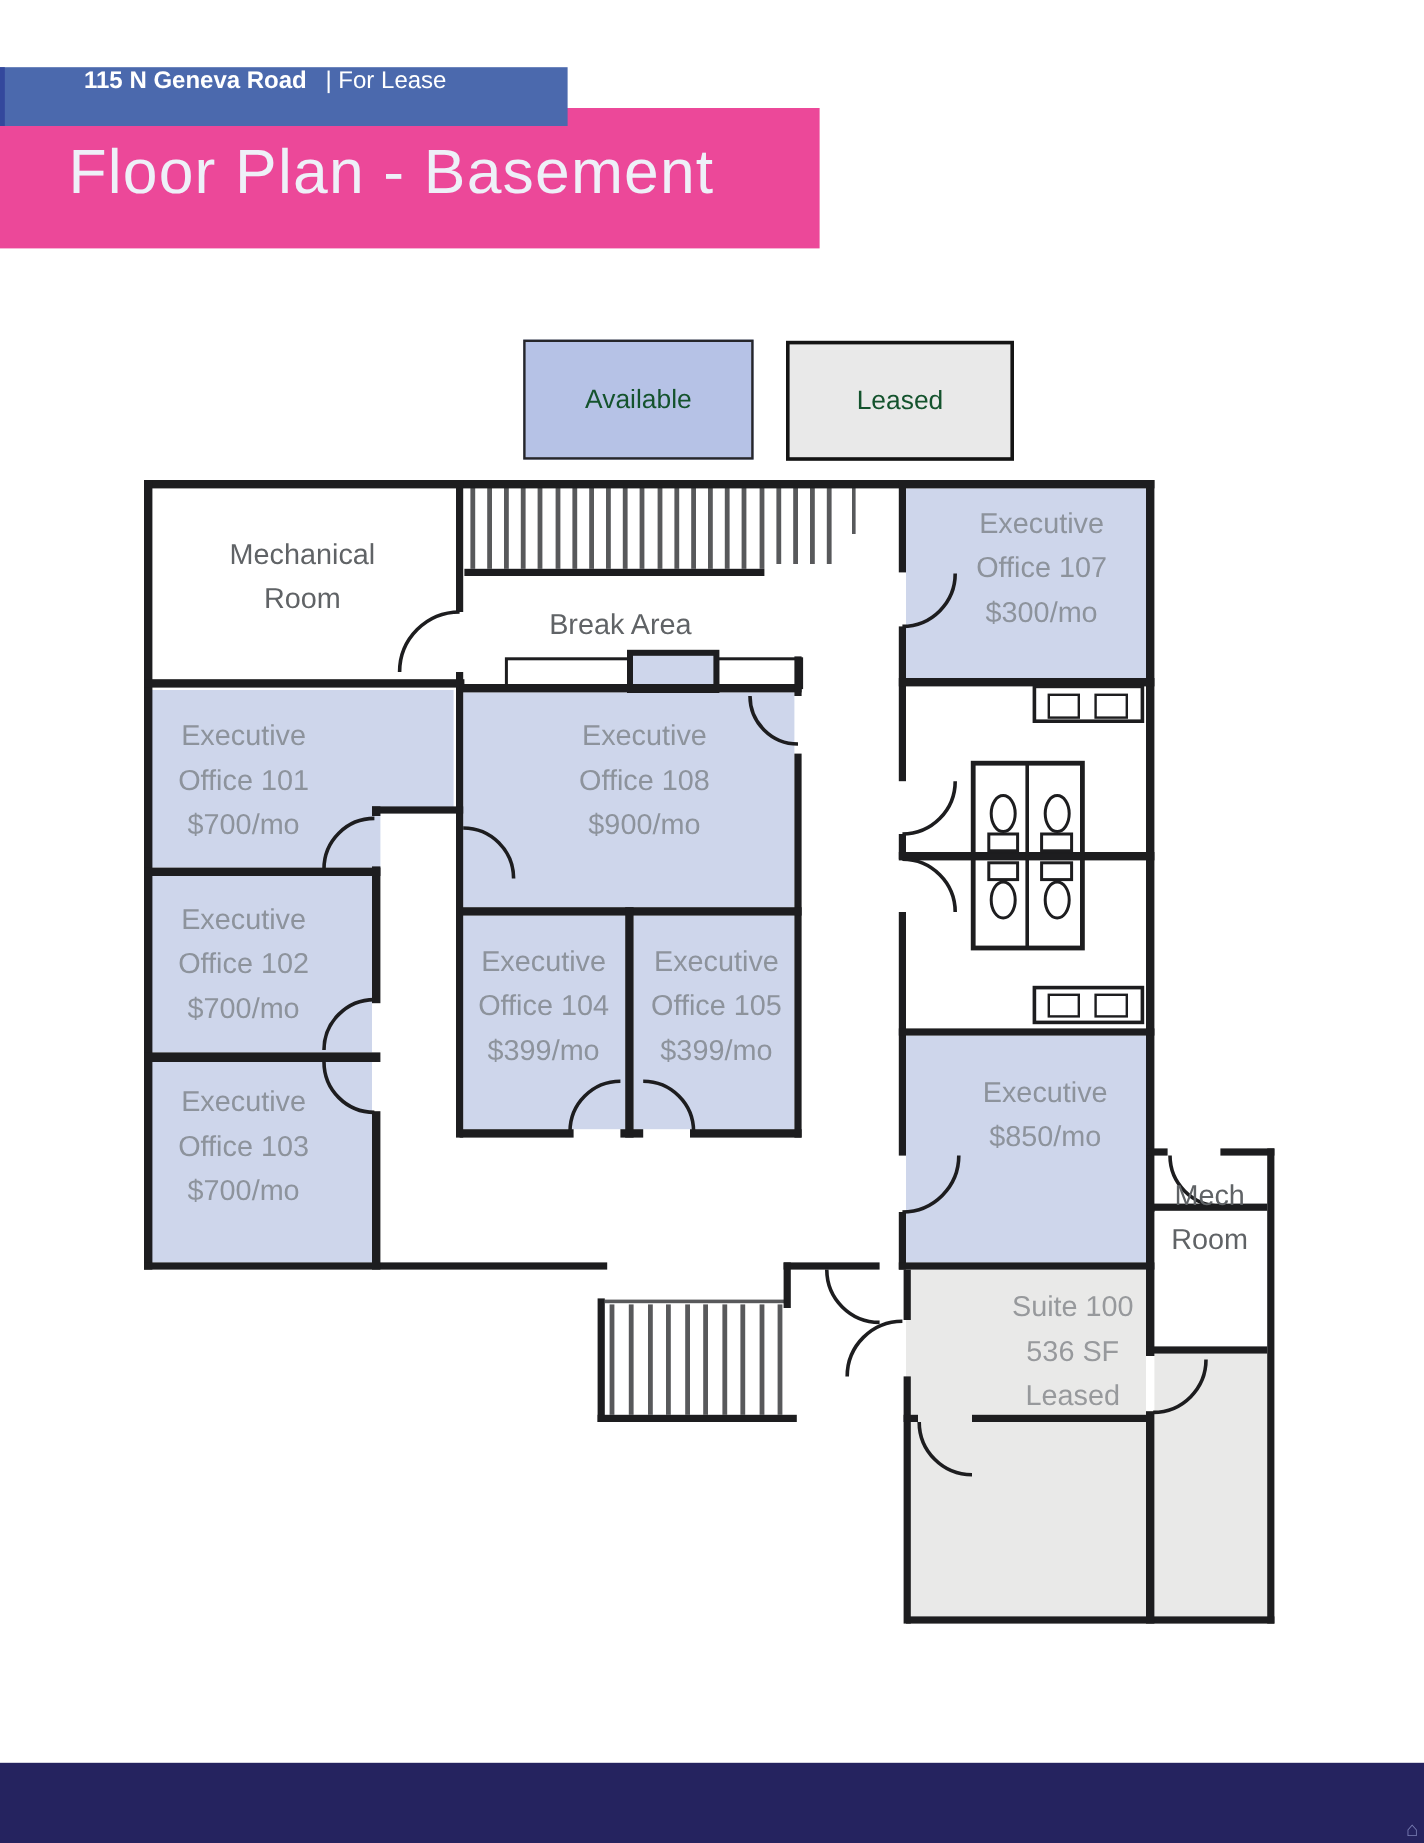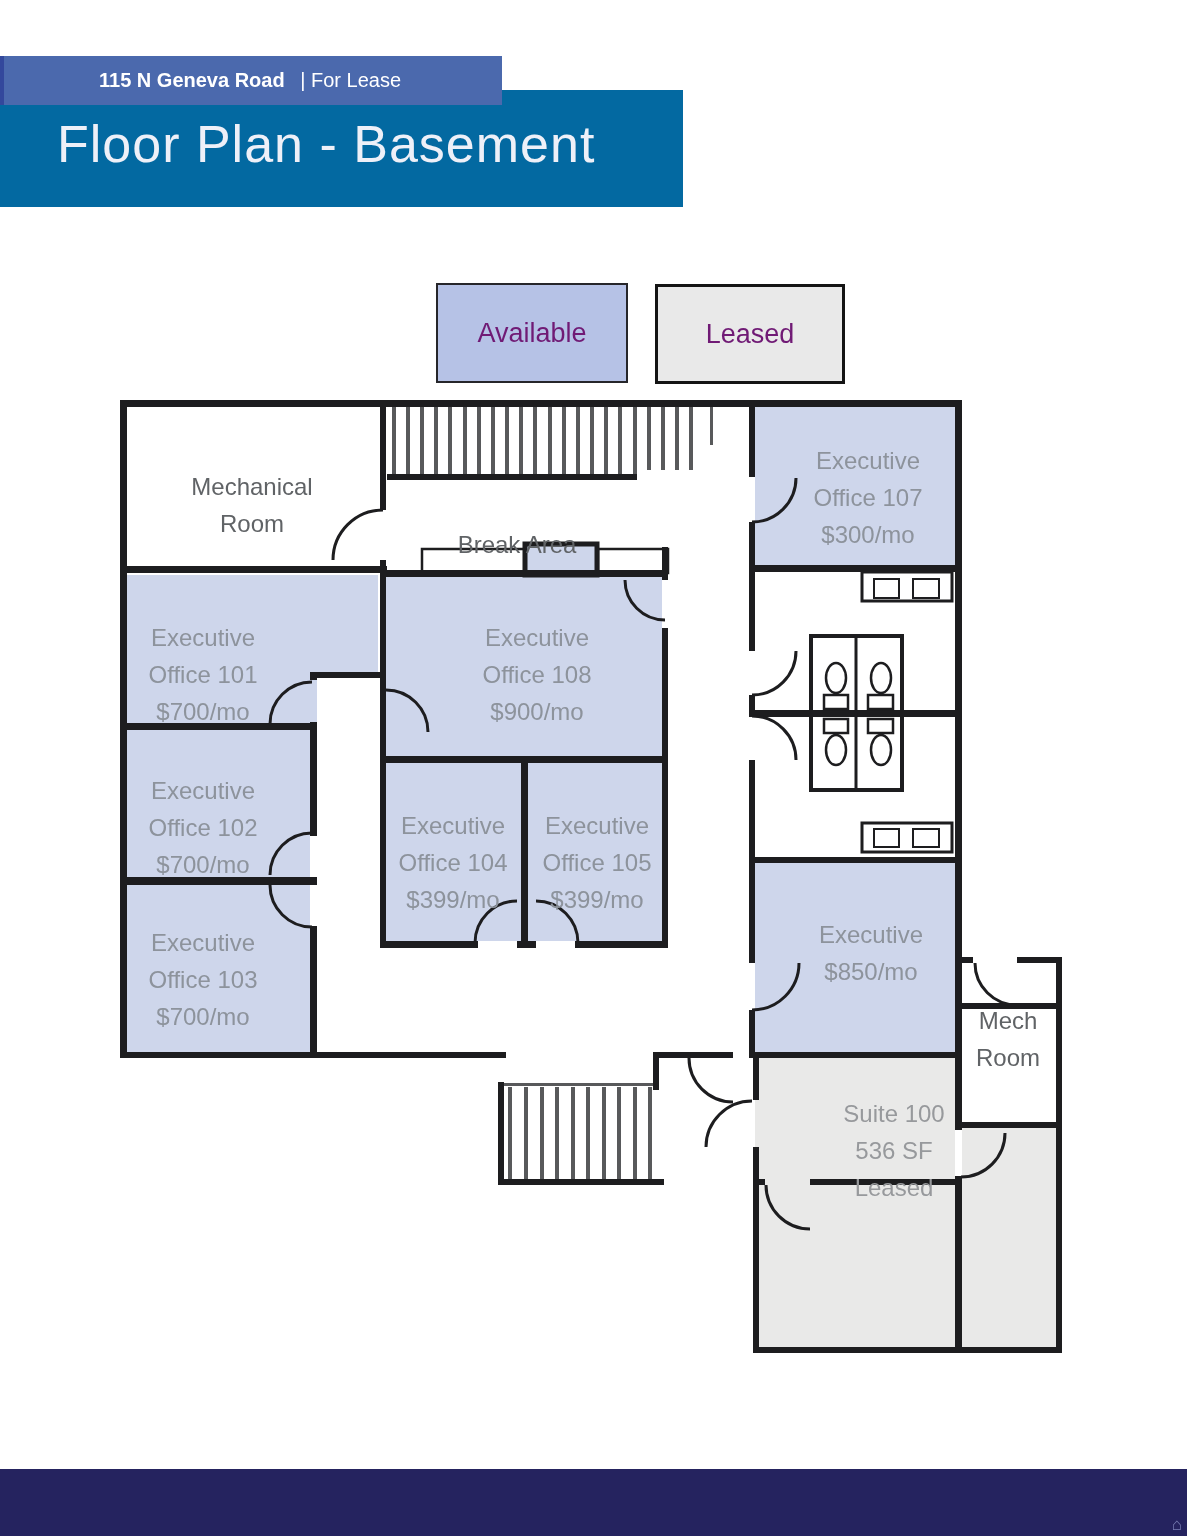--- a/index.html
+++ b/index.html
@@ -3,51 +3,51 @@
 <meta charset="utf-8">
 <style>
   html,body{margin:0;padding:0;}
   body{
     width:1187px;height:1536px;position:relative;background:#ffffff;
     font-family:"Liberation Sans", sans-serif;overflow:hidden;
   }
   
   .title-block{
     position:absolute;left:0;top:90px;width:683px;height:117px;
-    background:#0369a1;z-index:1;
+    background:#ec4899;z-index:1;
   }
   .page-title{
     position:absolute;left:57px;top:24px;
     font-size:52px;font-weight:300;color:#eef0f8;letter-spacing:1px;
     white-space:nowrap;
   }
   .addr-banner{
     position:absolute;left:0;top:56px;width:473px;height:49px;
-    background:#4b69ad;z-index:2;display:flex;align-items:center;padding-left:29px;
+    background:#4b69ad;z-index:2;display:flex;align-items:flex-start;
   }
   .addr-banner .edge{
     position:absolute;left:0;top:0;width:4px;height:100%;background:#33489c;
   }
   .addr-text{padding-left:70px;font-size:20px;color:#ffffff;white-space:nowrap;}
   .addr-text .addr{font-weight:bold;}
   .addr-text .tag{font-weight:normal;margin-left:10px;}
   
   .legend-box{
     position:absolute;display:flex;align-items:center;justify-content:center;
-    font-size:27px;color:#701a75;z-index:3;
+    font-size:22px;color:#14532d;z-index:3;
   }
   .legend-available{left:436px;top:283px;width:188px;height:96px;
     background:#b6c2e6;border:2px solid #26262a;}
   .legend-leased{left:655px;top:284px;width:184px;height:94px;
     background:#e9e9e9;border:3px solid #141414;}
   
   .plan-svg{position:absolute;left:0;top:0;z-index:2;}
   .room-label{
     position:absolute;text-align:center;z-index:4;
-    font-size:24px;line-height:37px;color:#8d939c;margin-top:24px;
+    font-size:24px;line-height:37px;color:#8d939c;
   }
   .room-label span{display:block;}
   .room-label.dark{color:#606366;}
   .room-label.leasedtxt{color:#97999c;}
   
   .footer-bar{
     position:absolute;left:0;top:1469px;width:1187px;height:67px;
     background:#25235f;z-index:1;
   }
   .footer-icon{

